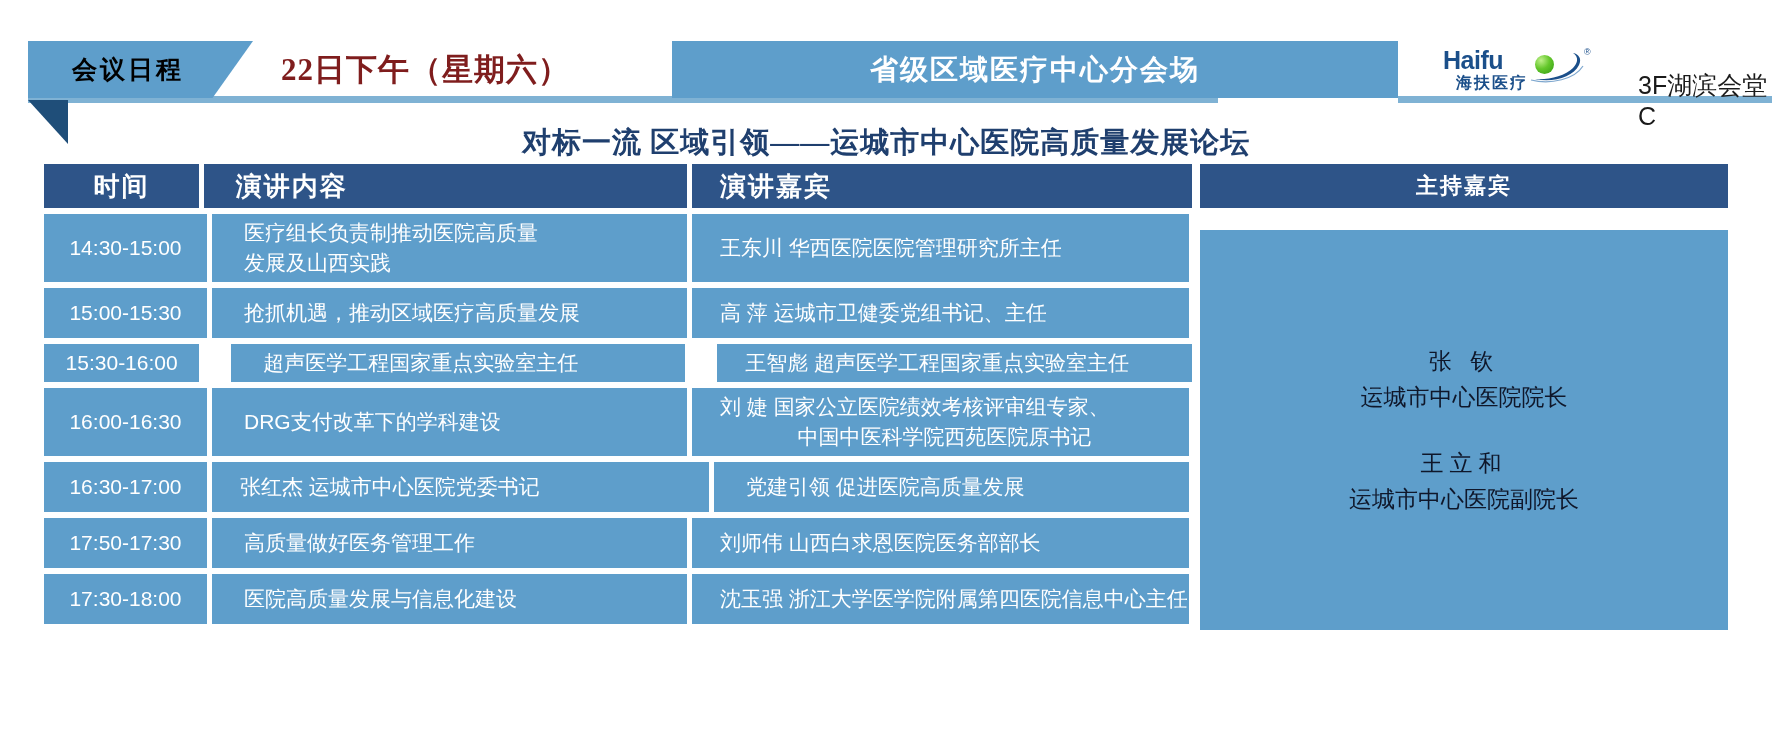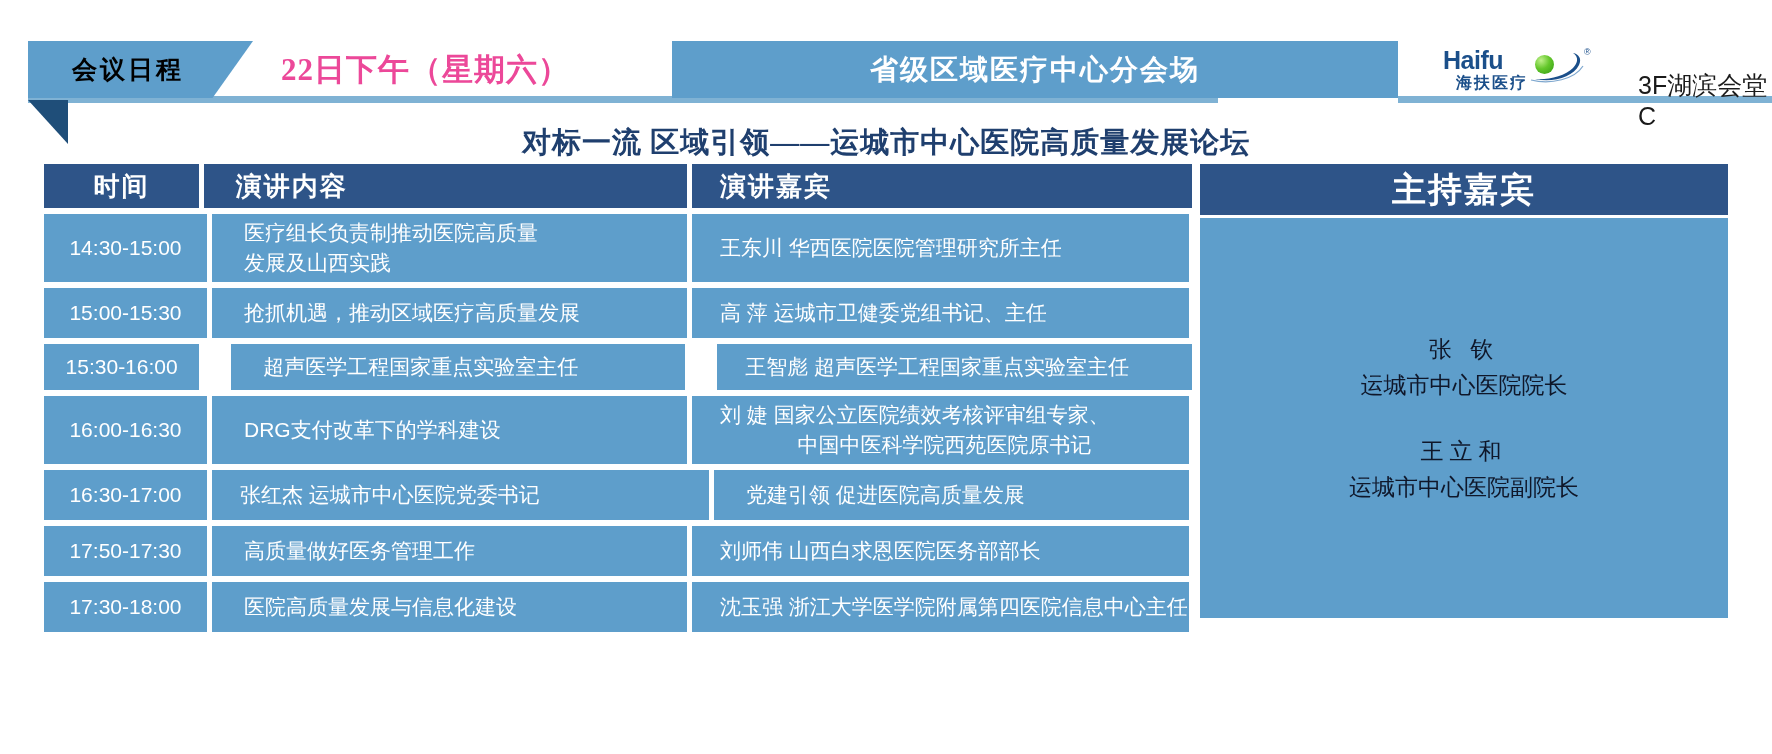--- a/index.html
+++ b/index.html
@@ -33,21 +33,21 @@
     position:absolute;left:28px;top:100px;width:40px;height:44px;
     background:#1f4e79;
     clip-path:polygon(0 0,100% 0,100% 100%);
   }
   .hdr-date{
     position:absolute;left:253px;top:41px;width:345px;height:57px;
     display:flex;align-items:center;justify-content:center;
     background:transparent;
   }
   .hdr-date span{
-    color:#ec4899;font-size:31px;font-weight:bold;letter-spacing:1px;
+    color:#7f1d1d;font-size:31px;font-weight:bold;letter-spacing:1px;
     font-family:"Liberation Serif","DejaVu Serif",serif;
   }
   .hdr-venue{
     position:absolute;left:672px;top:41px;width:726px;height:57px;
     background:#5e9ecb;
     display:flex;align-items:center;justify-content:center;
   }
   .hdr-venue span{
     color:#ffffff;font-size:28px;font-weight:bold;letter-spacing:2px;
     font-family:"Liberation Serif","DejaVu Serif",serif;
@@ -106,26 +106,26 @@
   .th{
     background:#2e5488;color:#ffffff;
     display:flex;align-items:center;
     font-size:26px;font-weight:bold;letter-spacing:2px;
     font-family:"Liberation Serif","DejaVu Serif",serif;
   }
   .th.c-time{width:163px;justify-content:center;}
   .th.c-topic{width:475px;padding-left:32px;}
   .th.c-speaker{width:497px;padding-left:28px;}
   .th-host{
-    width:528px;height:51px;
+    width:528px;height:44px;
     background:#2e5488;color:#ffffff;
     display:flex;align-items:center;justify-content:center;
-    font-size:34px;font-weight:bold;letter-spacing:2px;
-    font-family:"Liberation Serif","DejaVu Serif",serif;
-    margin-bottom:3px;
+    font-size:22px;font-weight:bold;letter-spacing:2px;
+    font-family:"Liberation Serif","DejaVu Serif",serif;
+    margin-bottom:22px;
   }
   .trow{
     display:flex;gap:5px;margin-bottom:6px;
   }
   .td{
     background:#5e9ecb;color:#ffffff;
     display:flex;align-items:center;
     font-size:21px;line-height:30px;
     font-family:"Liberation Sans","DejaVu Sans",sans-serif;
   }
@@ -139,21 +139,21 @@
     background:#5e9ecb;color:#0f172a;
     display:flex;flex-direction:column;
     align-items:center;justify-content:center;
     font-size:23px;line-height:36px;
     font-family:"Liberation Sans","DejaVu Sans",sans-serif;
   }
   .host-name{letter-spacing:6px;}
   .host-gap{height:30px;}
   .r-h1{height:68px;}
   .r-h2{height:50px;}
-  .r-h3{height:46px;gap:32px;}
+  .r-h3{height:38px;gap:32px;}
   .r-h4{height:68px;}
   .r-h5{height:50px;}
   .r-h6{height:50px;}
   .r-h7{height:50px;}
 </style>
 </head>
 <body>
 
 <div class="hdr-rule-left"></div>
 <div class="hdr-rule-right"></div>

